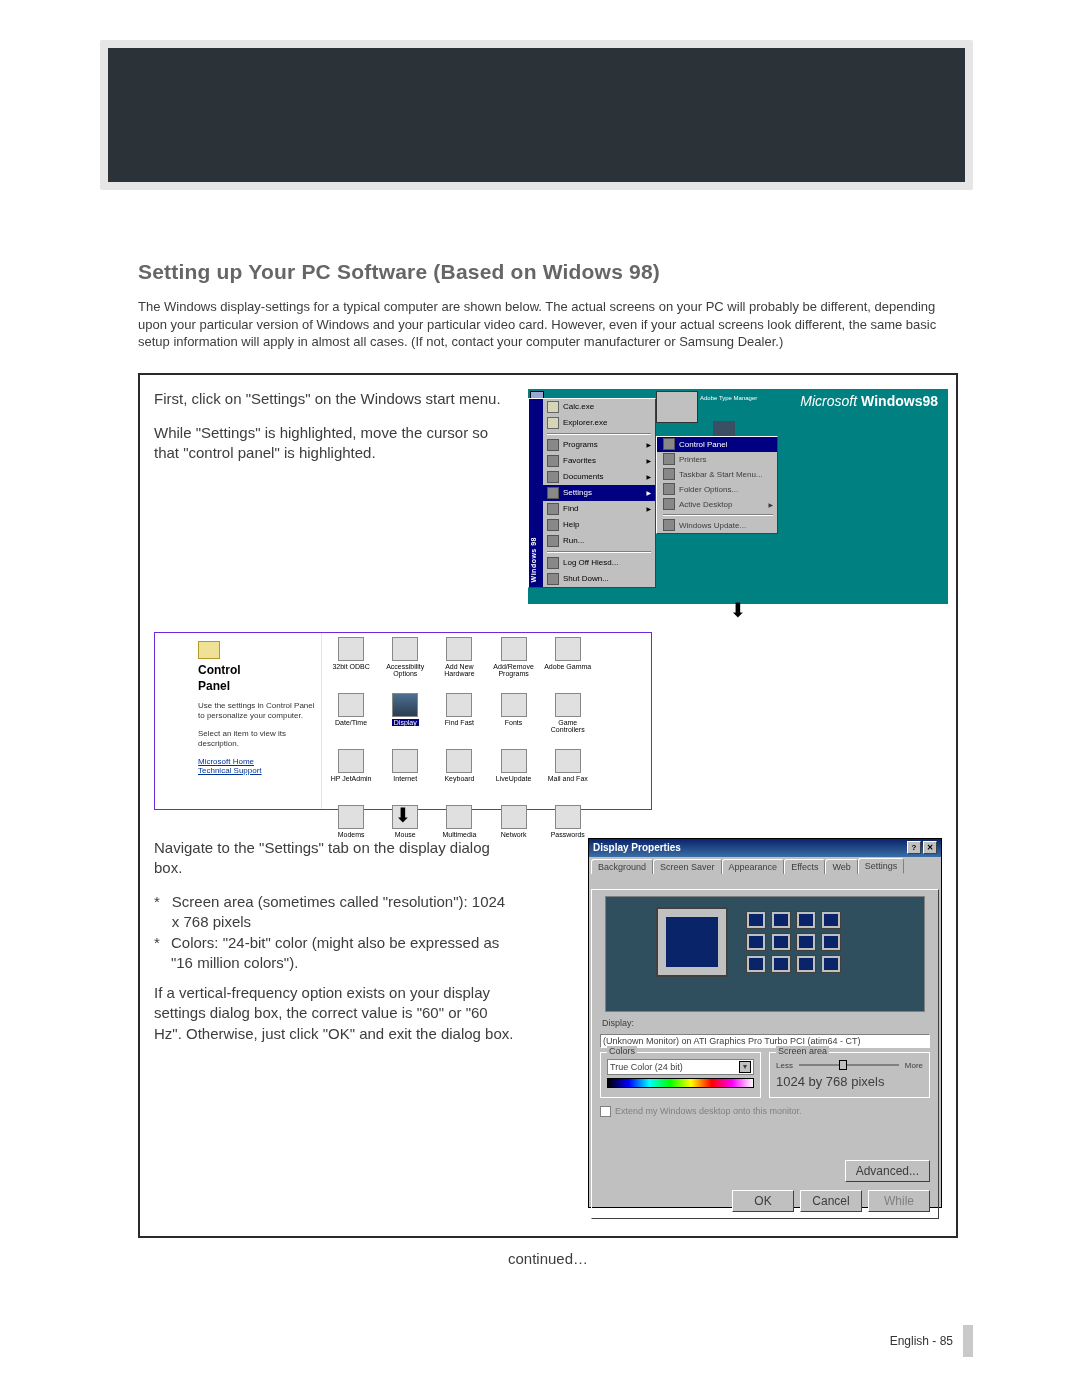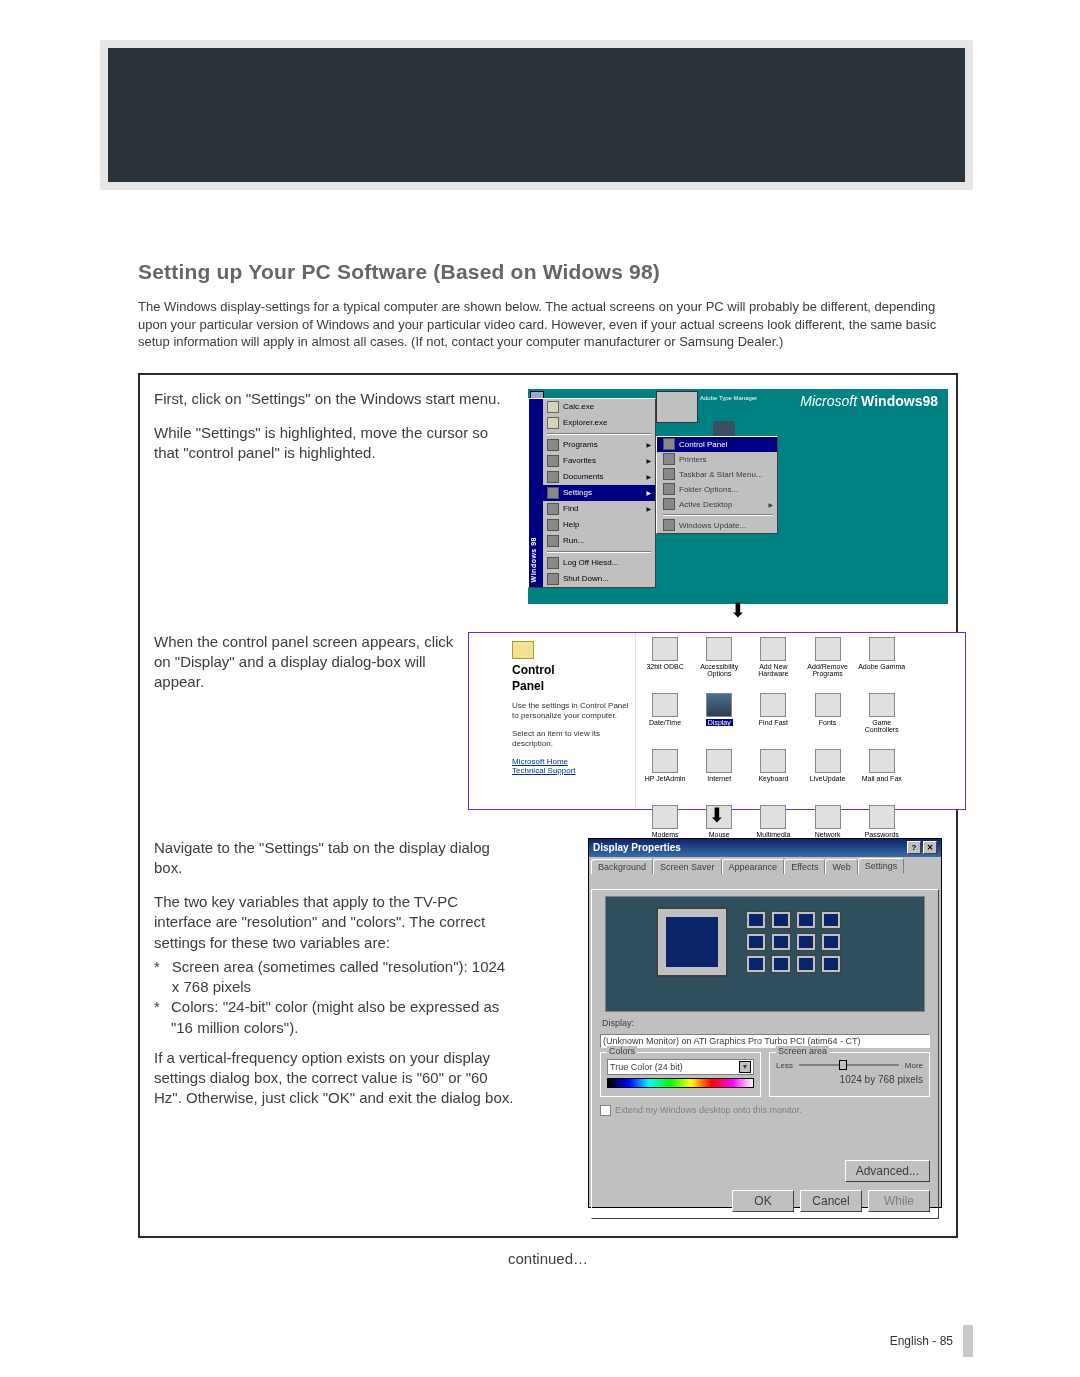--- a/index.html
+++ b/index.html
@@ -100,21 +100,21 @@
   .dp-groups { display:flex; gap:8px; margin-top:4px; }
   .grp { flex:1; border:1px groove #fff; padding:6px 6px 8px; position:relative; }
   .grp .legend { position:absolute; top:-7px; left:6px; background:#c0c0c0; font-size:9px; padding:0 2px; }
   .color-row { display:flex; align-items:center; gap:4px; }
   .color-drop { flex:1; font-size:9px; background:#fff; border:1px solid #808080; padding:1px 2px; display:flex; align-items:center; justify-content:space-between; }
   .color-drop .dd { width:12px; height:12px; background:#c0c0c0; border:1px solid #000; font-size:8px; line-height:10px; text-align:center;}
   .color-swatch { width:100%; height:10px; margin-top:3px; background:linear-gradient(90deg,#000,#00f,#0ff,#0f0,#ff0,#f00,#f0f,#fff); border:1px solid #000;}
   .slider-row { display:flex; align-items:center; gap:4px; font-size:8px; margin-top:2px; }
   .slider-track { flex:1; height:2px; background:#808080; position:relative; margin:0 2px;}
   .slider-thumb { position:absolute; top:-4px; left:40%; width:8px; height:10px; background:#c0c0c0; border:1px solid #000;}
-  .slider-value { text-align:right; font-size:10px; margin-top:4px; }
+  .slider-value { text-align:left; font-size:13px; margin-top:4px; }
   .ext-row { font-size:9px; color:#808080; margin-top:8px; display:flex; align-items:center; gap:4px; }
   .ext-row .chk { width:11px; height:11px; background:#fff; border:1px solid #808080; }
   .adv-btn { position:absolute; right:8px; bottom:36px; }
   .win-btn { display:inline-block; min-width:62px; text-align:center; font-size:12px; padding:3px 10px; background:#c0c0c0; border:1px solid #fff; border-right-color:#404040; border-bottom-color:#404040; cursor:default; }
   .dp-buttons { position:absolute; right:8px; bottom:6px; display:flex; gap:6px; }
   .win-btn.disabled { color:#808080; }
 
 </style>
 </head>
 <body>
@@ -235,21 +235,20 @@
                   <span>Windows Update...</span>
                 </div>
               </div>
 
             <div class="black-arrow">⬇</div>
           </div>
         </div>
       </div>
 
       <div class="step" style="margin-top:28px;">
-        <div class="step-text small">When the control panel screen appears, click on "Display" and a display dialog-box will appear.</div>
         <div class="step-img">
           <div class="shot2">
             <div class="cp-side">
               <div class="folder-ico"></div>
               <div class="cp-title">Control</div>
               <div class="cp-sub">Panel</div>
               <p>Use the settings in Control Panel to personalize your computer.</p>
               <p>Select an item to view its description.</p>
               <a>Microsoft Home</a>
               <a>Technical Support</a>
@@ -338,21 +337,20 @@
                 <div class="cp-cell"></div>
               </div>
             <div class="black-arrow2">⬇</div>
           </div>
         </div>
       </div>
 
       <div class="step" style="margin-top:28px;">
         <div class="step-text wide">
           <p style="margin-bottom:14px;">Navigate to the "Settings" tab on the display dialog box.</p>
-          <p>The two key variables that apply to the TV-PC interface are "resolution" and "colors". The correct settings for these two variables are:</p>
           <ul class="indent" id="bullets">
               <li>
                 <span class="ast">*</span>
                 <span>Screen area (sometimes called "resolution"): 1024 x 768 pixels</span>
               </li>
               <li>
                 <span class="ast">*</span>
                 <span>Colors: "24-bit" color (might also be expressed as "16 million colors").</span>
               </li>
             </ul>

